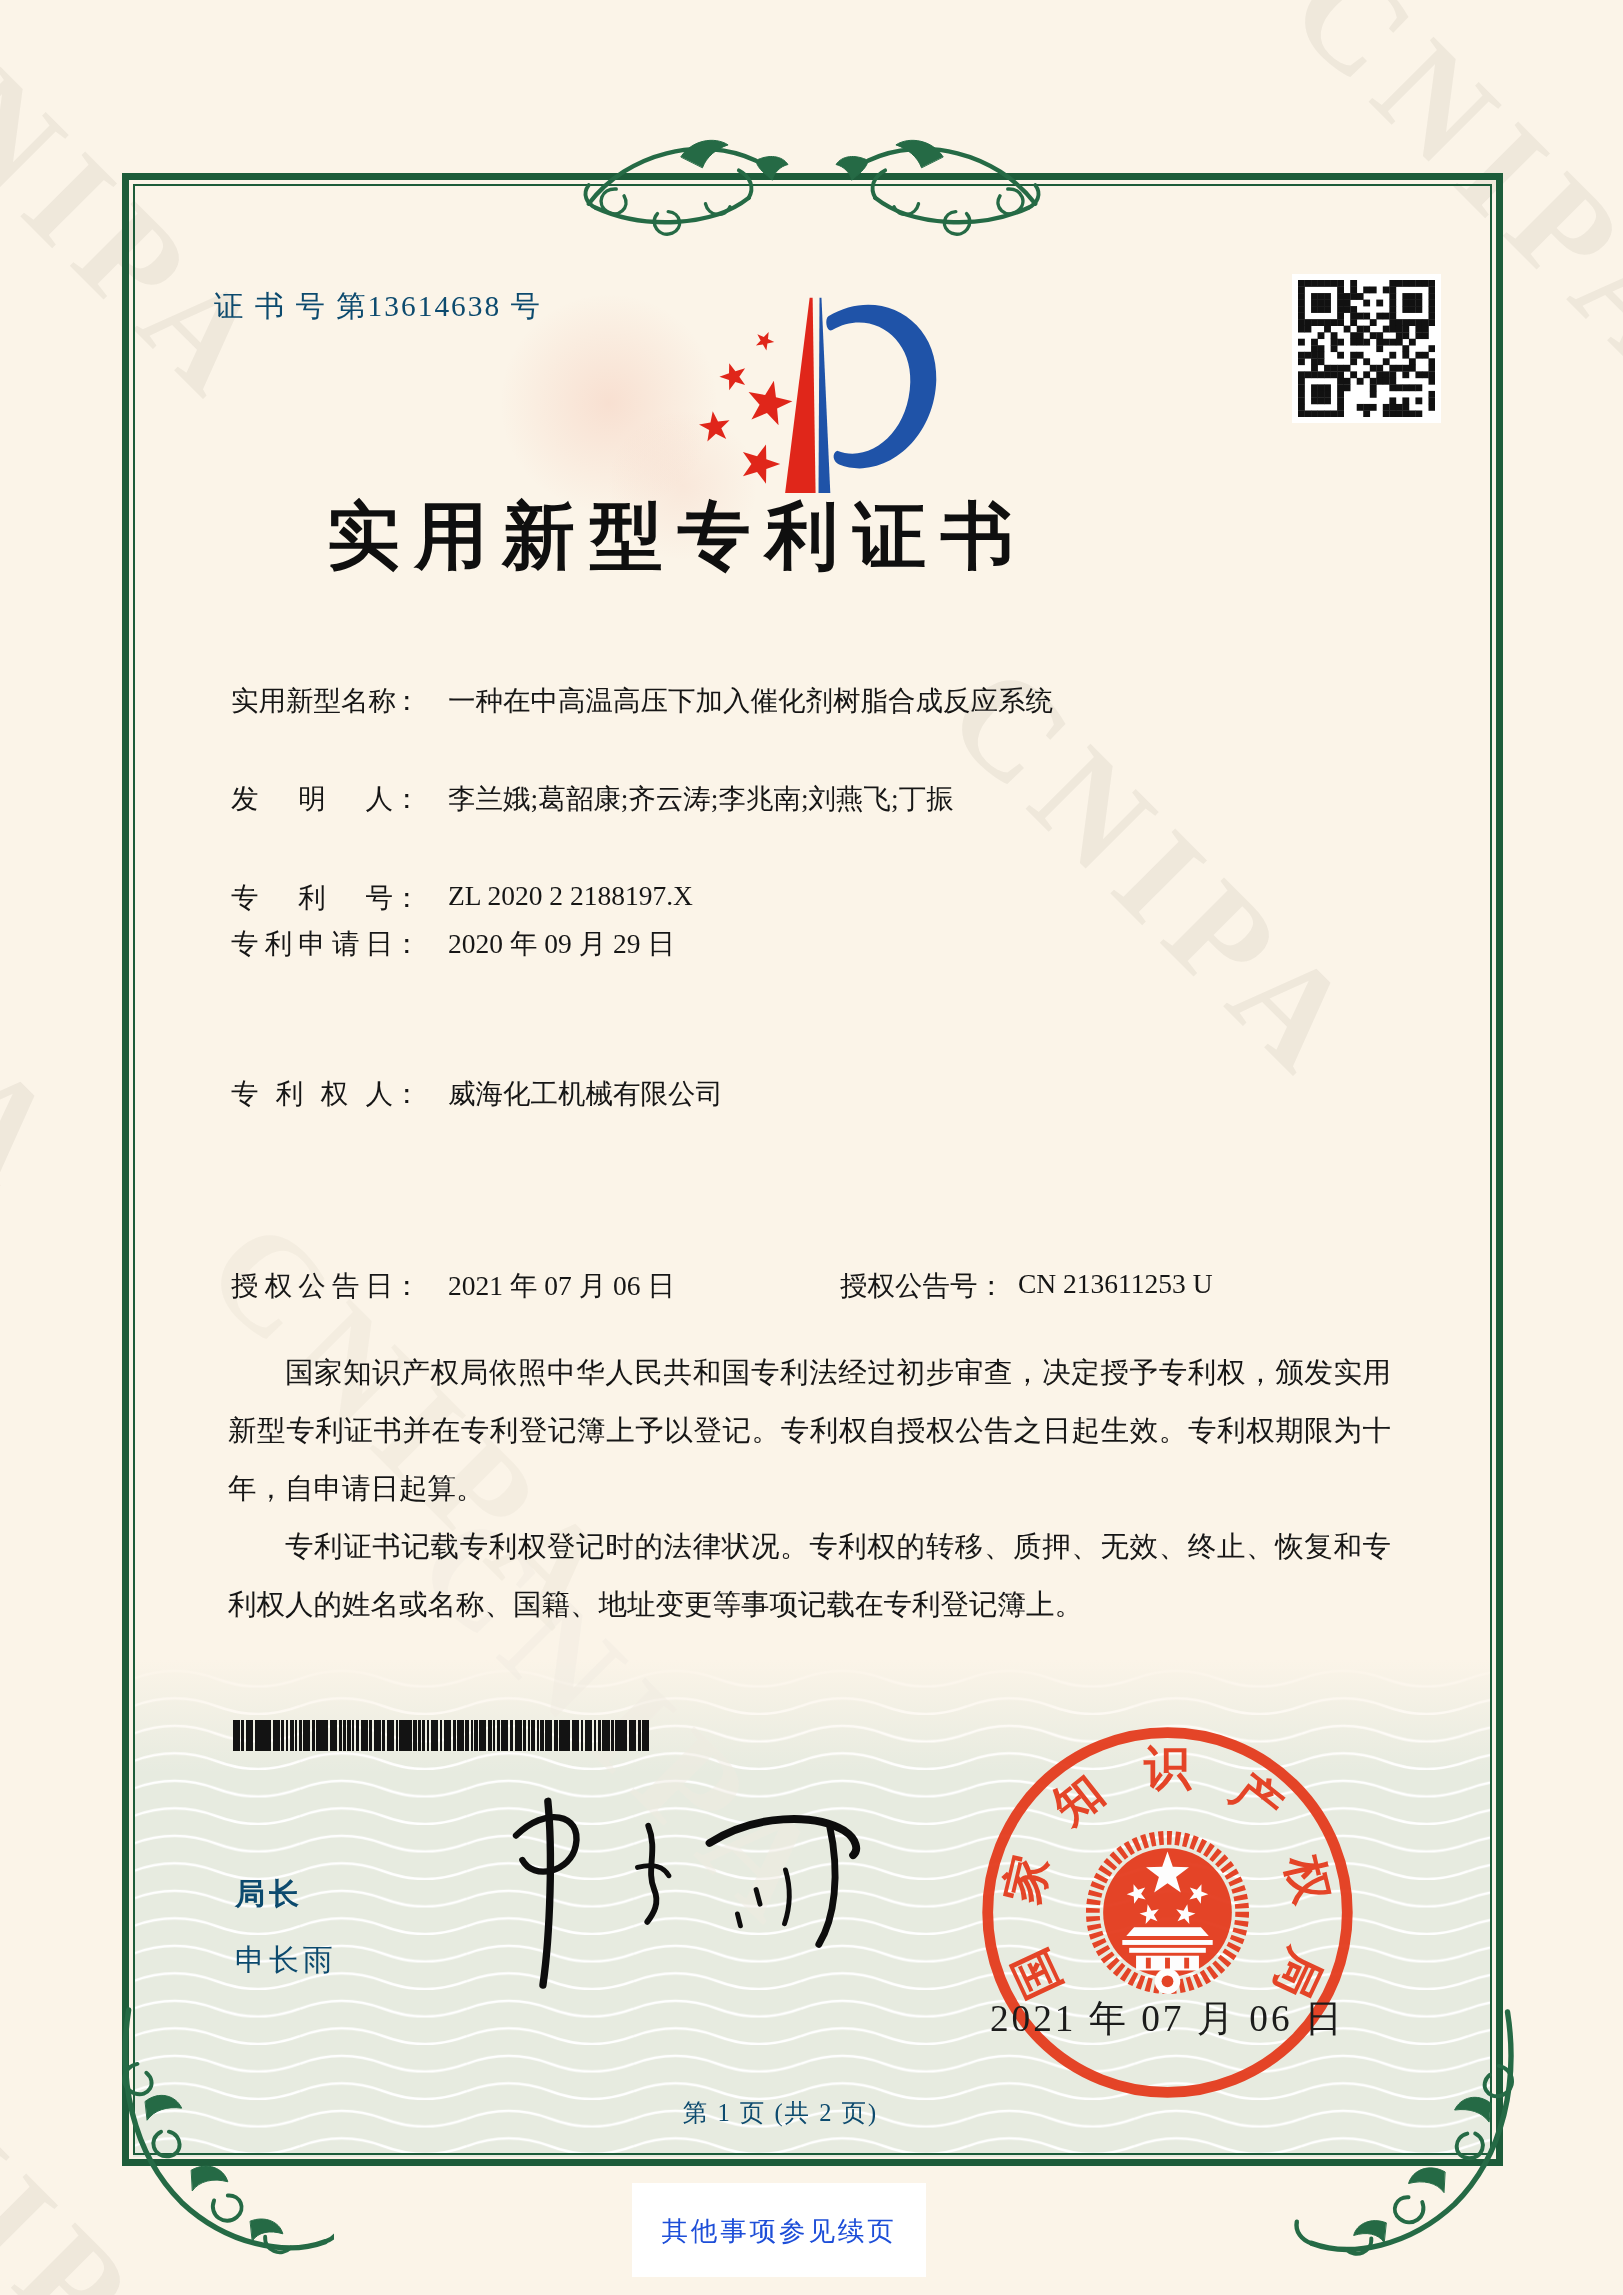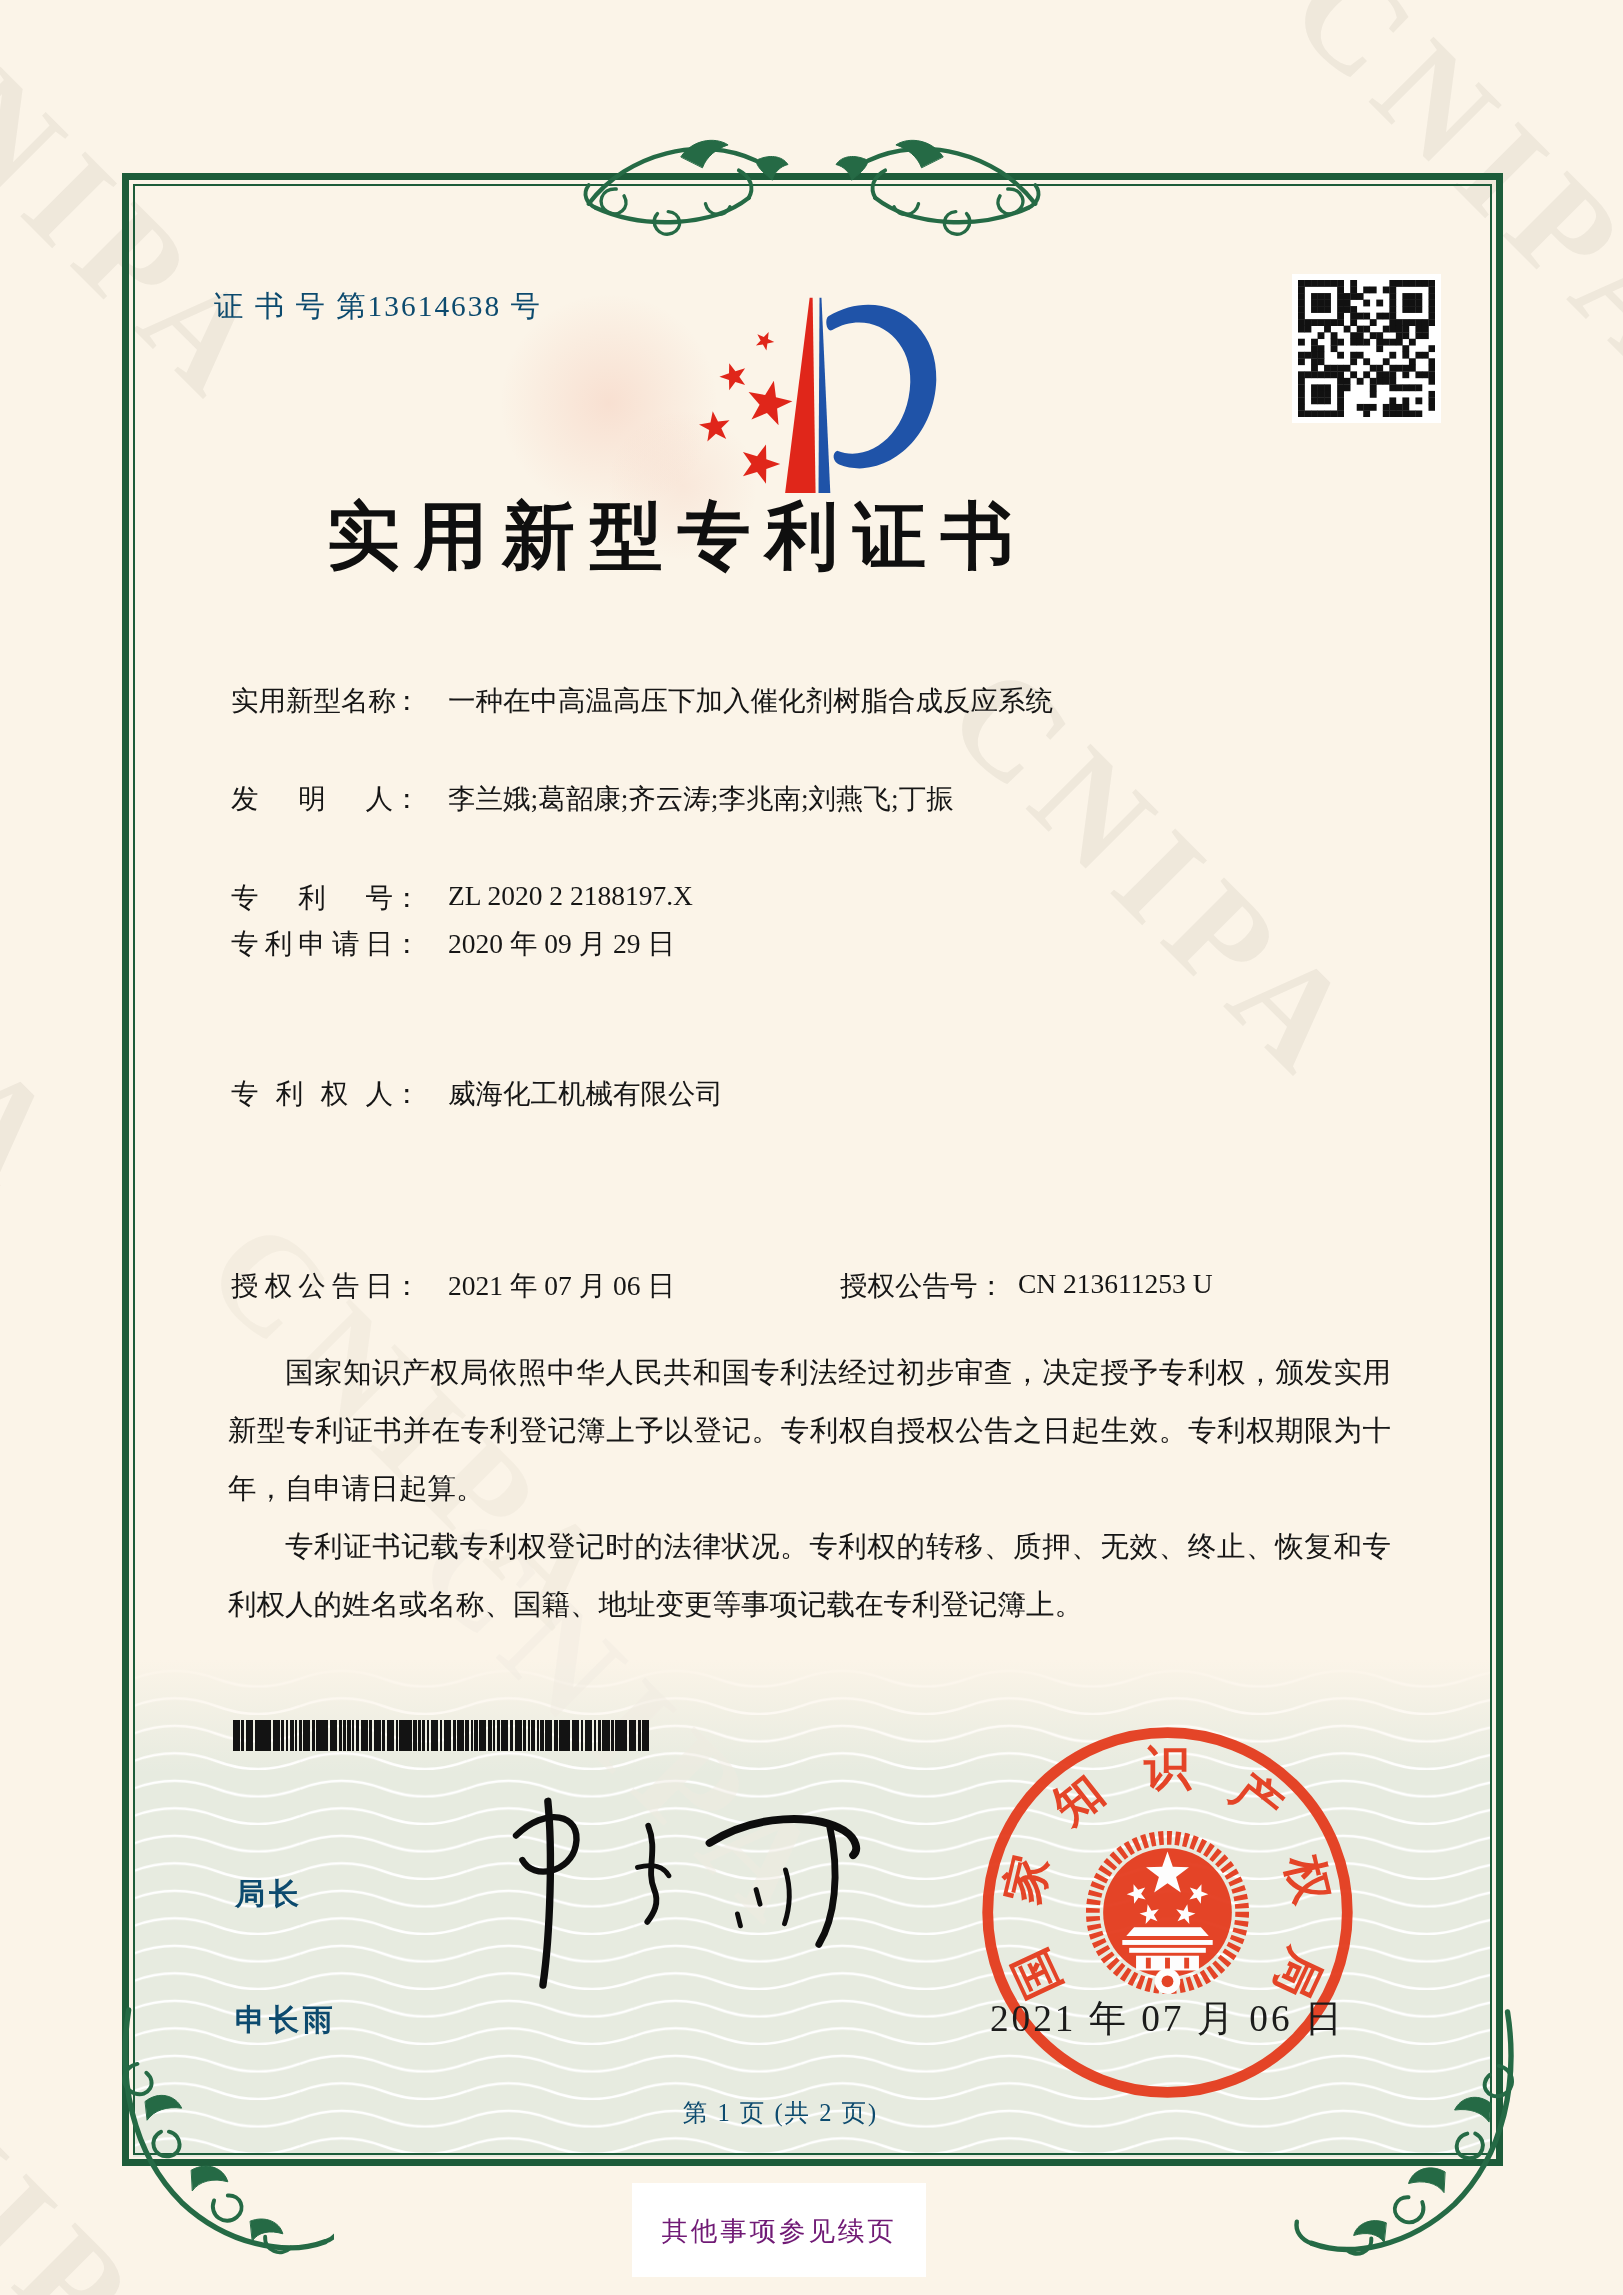--- a/index.html
+++ b/index.html
@@ -44,34 +44,34 @@
              font-size:28.5px;line-height:58px;color:#161616;text-align:justify;}
   .body-text p{margin:0;text-indent:2em;}
 
   .barcode{position:absolute;left:233px;top:1720px;width:416px;height:31px;z-index:3;
     background-image:
       repeating-linear-gradient(90deg,#131313 0 2.5px,transparent 2.5px 4.4px),
       repeating-linear-gradient(90deg,#131313 0 1.5px,transparent 1.5px 8.3px),
       repeating-linear-gradient(90deg,#131313 0 3.9px,transparent 3.9px 14.2px);}
 
   .director-label{left:235px;top:1874px;font-size:30px;font-weight:600;letter-spacing:3.9px;}
-  .director-name{left:235px;top:2000px;font-size:30px;font-weight:700;letter-spacing:3.9px;}
+  .director-name{left:235px;top:1940px;font-size:30px;font-weight:400;letter-spacing:3.9px;}
 
   .signature{position:absolute;left:442px;top:1767px;width:442px;height:245px;z-index:4;}
 
   .qr-wrap{position:absolute;left:1292px;top:274px;width:149px;height:149px;background:#fff;z-index:3;}
   .qr-wrap svg{position:absolute;left:5.9px;top:5.9px;}
 
   .seal{position:absolute;left:971px;top:1716px;width:393px;height:393px;z-index:4;opacity:.95;}
 
   .page-footer{left:535px;top:2096px;width:491px;text-align:center;font-size:24.5px;letter-spacing:2px;}
 
   .note-box{position:absolute;left:632px;top:2183px;width:294px;height:94px;background:#ffffff;
             z-index:3;text-align:center;}
-  .note-box span{display:inline-block;margin-top:30px;font-size:26.5px;letter-spacing:2.9px;color:#701a75;}
+  .note-box span{display:inline-block;margin-top:30px;font-size:26.5px;letter-spacing:2.9px;color:#1d4ed8;}
 </style>
 </head>
 <body>
 
 <div class="page">
 
   <svg width="0" height="0" style="position:absolute" aria-hidden="true">
     <defs>
       <path id="st" d="M0,-10 L2.35,-3.24 L9.51,-3.09 L3.8,1.24 L5.88,8.09 L0,4 L-5.88,8.09 L-3.8,1.24 L-9.51,-3.09 L-2.35,-3.24 Z"></path>
       <g id="drgL" fill="none" stroke="#256a45" stroke-linecap="round">

